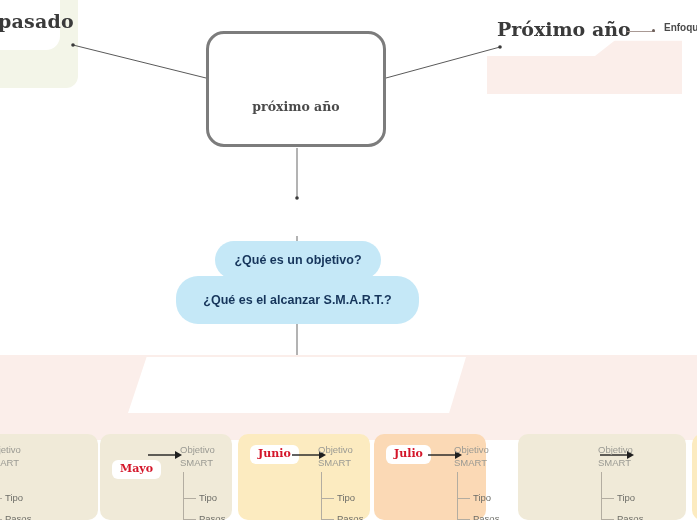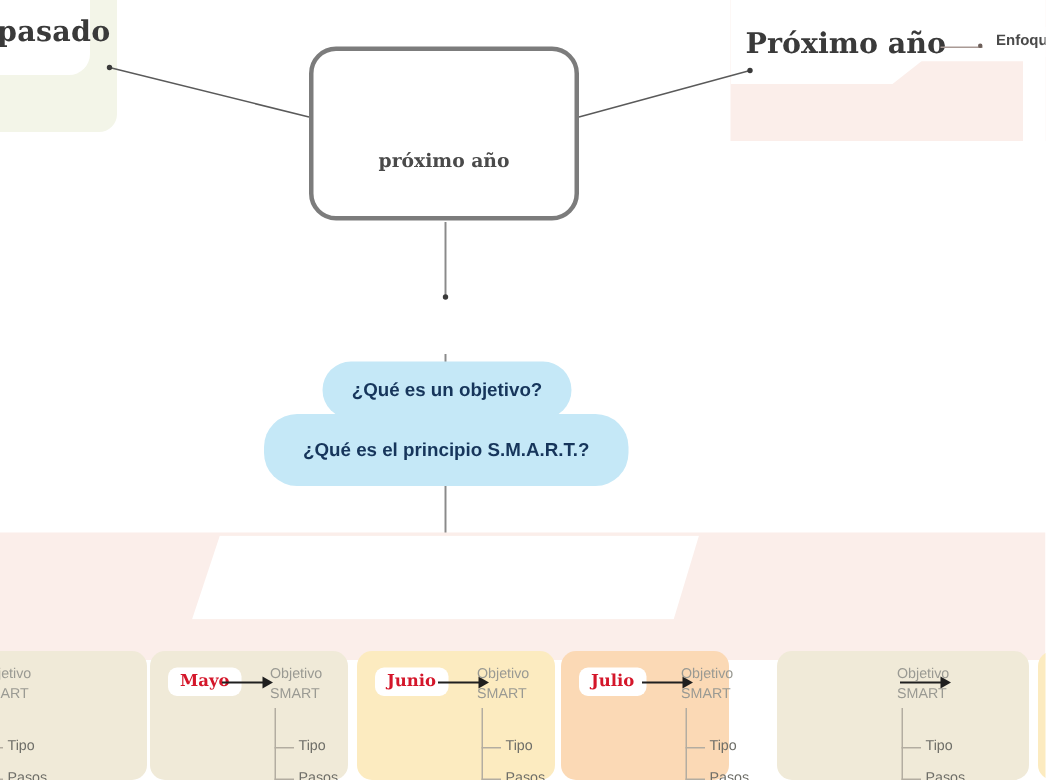--- a/index.html
+++ b/index.html
@@ -168,37 +168,37 @@
 
   <div class="center-node">
     <div class="center-node-text">
       <br>
       <br>
       <span>próximo año</span>
     </div>
   </div>
 
   <div class="pill pill-objetivo">¿Qué es un objetivo?</div>
-  <div class="pill pill-smart">¿Qué es el principio S.M.A.R.T.?</div>
+  <div class="pill pill-smart">¿Qué es el alcanzar S.M.A.R.T.?</div>
 
   <div class="region-pink-band"></div>
   <div class="banner-trapezoid"></div>
 
   <div class="cards-row" id="cards-row">
       <div class="card" style="left: -42px; width: 140px; background: rgb(240, 234, 216);">
         <div class="obj-label" style="left: 28px; top: 10px;"><span>Objetivo</span><br><span>SMART</span></div>
         <div class="tree" style="left: 31px; top: 38px;">
           <div class="branch b1"></div>
           <div class="branch b2"></div>
           <div class="leaf l1">Tipo</div>
           <div class="leaf l2">Pasos</div>
         </div>
       </div>
       <div class="card" style="left: 100px; width: 132px; background: rgb(240, 234, 216);">
-        <div class="month-pill" style="left: 12px; top: 11px;">Mayo</div>
+        <div class="month-pill" style="left: 12px; top: 26px;">Mayo</div>
         <svg class="card-arrow" width="34" height="14" viewBox="0 0 34 14" style="left: 48.4px; top: 14px;">
           <line x1="0" y1="7" x2="28" y2="7" stroke="#1f1f1f" stroke-width="1.4"></line>
           <polygon points="27,3 34,7 27,11" fill="#1f1f1f"></polygon>
         </svg>
         <div class="obj-label" style="left: 80px; top: 10px;"><span>Objetivo</span><br><span>SMART</span></div>
         <div class="tree" style="left: 83px; top: 38px;">
           <div class="trunk"></div>
           <div class="branch b1"></div>
           <div class="branch b2"></div>
           <div class="leaf l1">Tipo</div>

